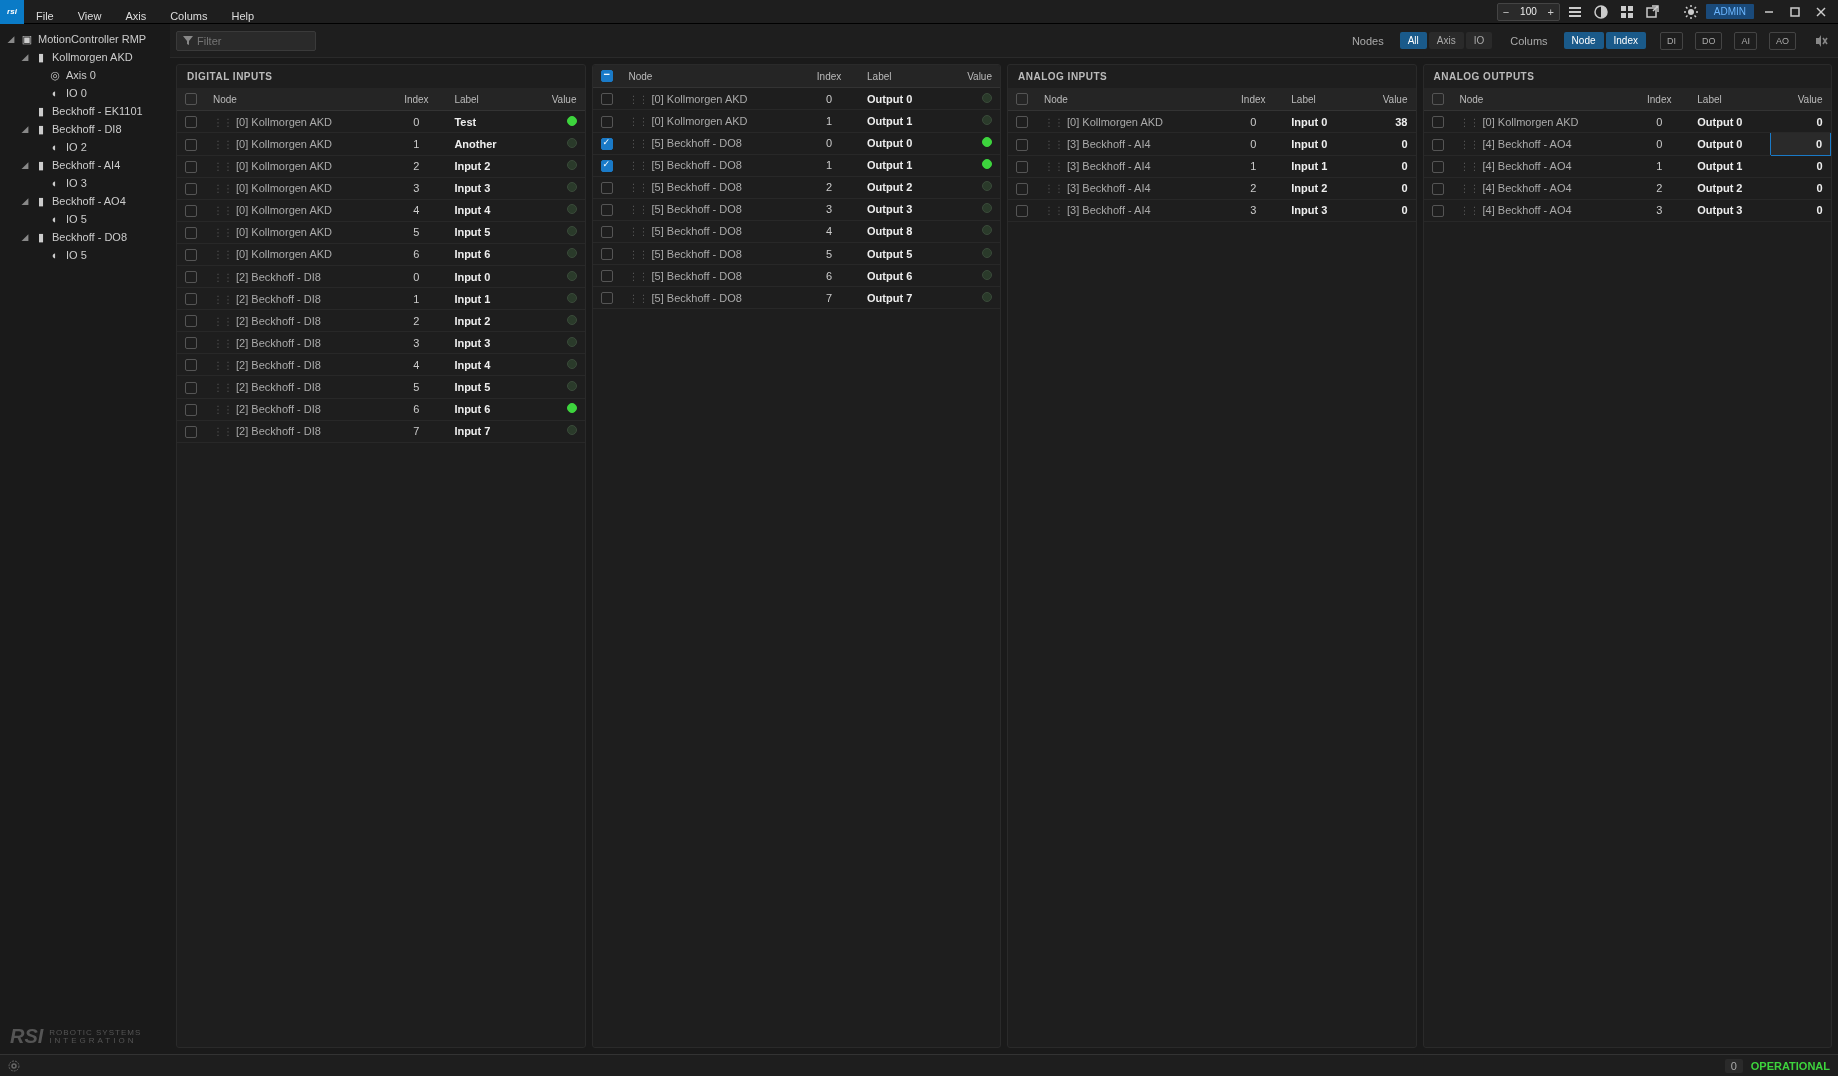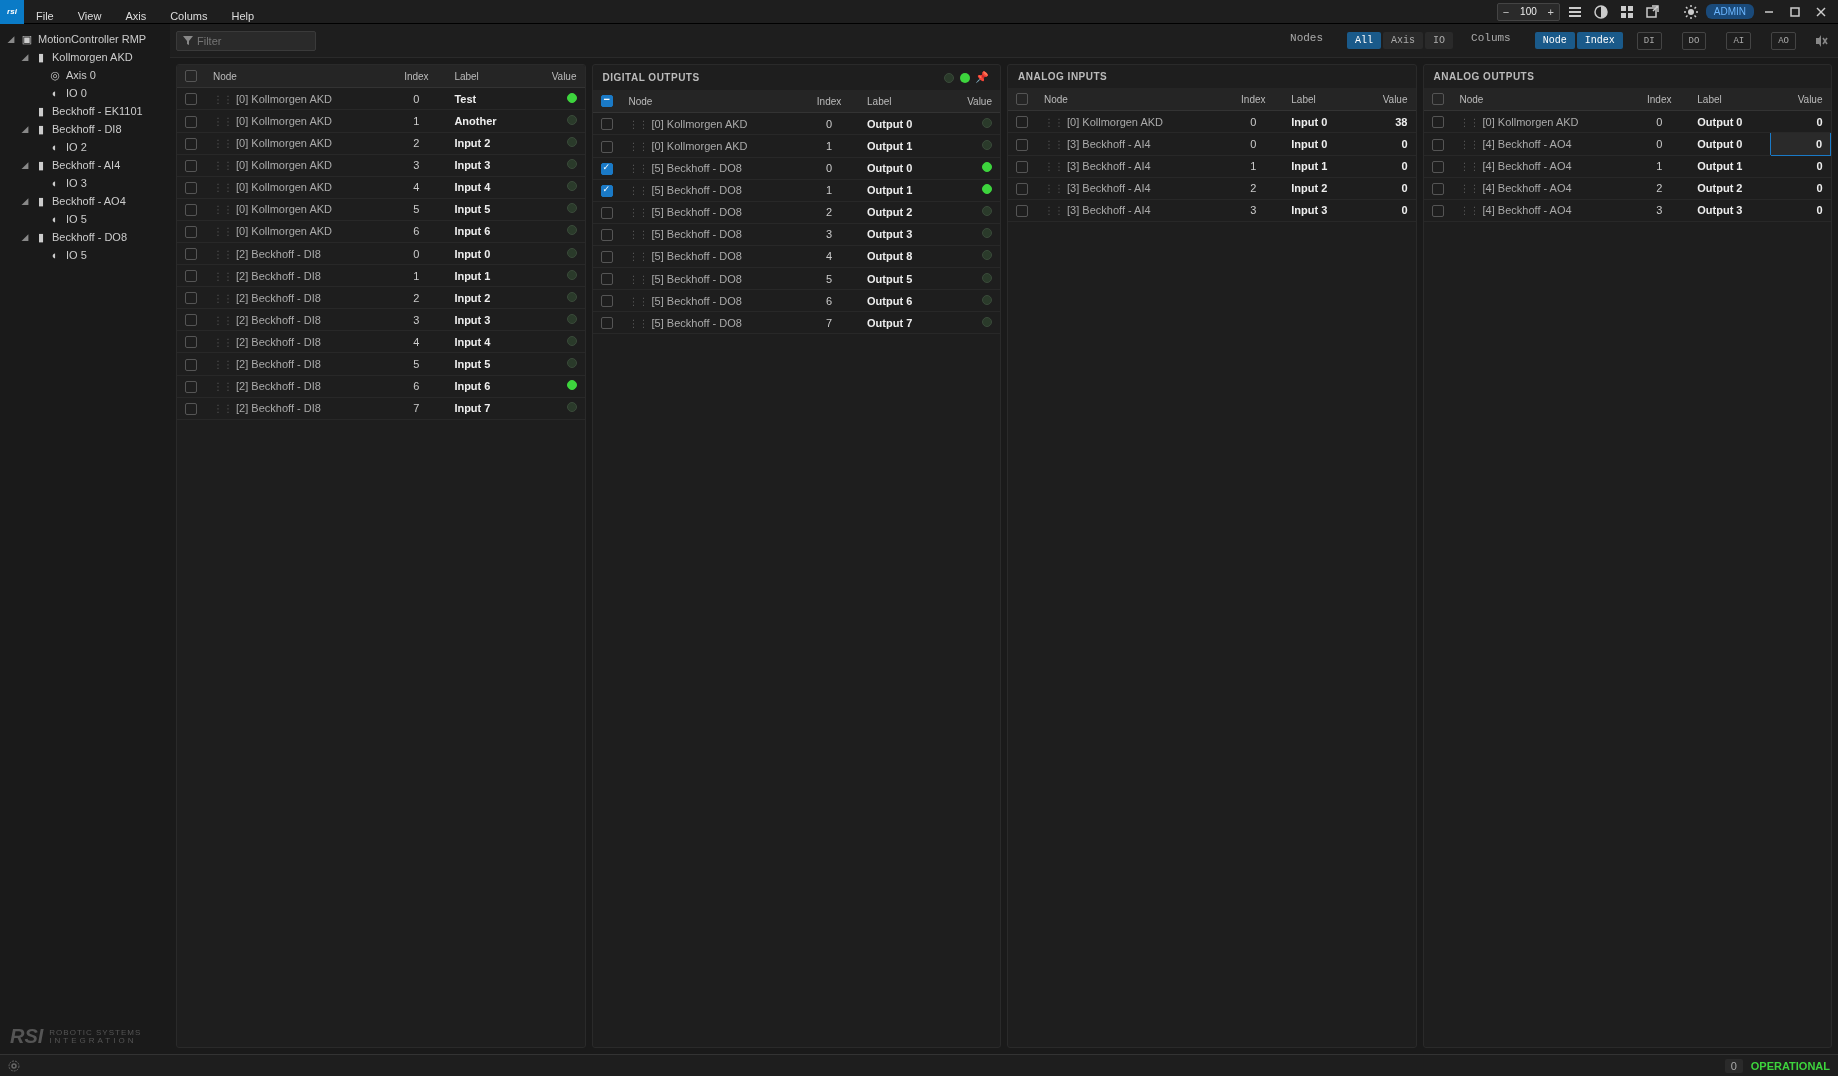--- a/index.html
+++ b/index.html
@@ -58,21 +58,21 @@
   display: flex;
   align-items: center;
   justify-content: center;
   cursor: pointer;
   color: #ccc;
 }
 .admin-badge {
   background: #1a4a7a;
   color: #6bb6ff;
   padding: 2px 8px;
-  border-radius: 6px;
+  border-radius: 1px;
   font-size: 10px;
   cursor: pointer;
 }
 .main-area { flex: 1; display: flex; overflow: hidden; }
 .tree-panel {
   width: 170px;
   background: #1a1a1a;
   padding: 6px 4px;
   overflow-y: auto;
 }
@@ -109,21 +109,21 @@
 }
 .filter-box input {
   background: transparent;
   border: none;
   outline: none;
   color: #ccc;
   font-size: 11px;
   width: 100%;
 }
 .toolbar-spacer { flex: 1; }
-.toolbar-group { display: flex; gap: 20px; font-family: Liberation Mono, monospace; }
+.toolbar-group { display: flex; align-items: center; gap: 12px; }
 .toolbar-label { color: #aaa; font-size: 11px; margin-right: 4px; }
 .tab-btn {
   padding: 3px 8px;
   background: #2a2a2a;
   color: #aaa;
   cursor: pointer;
   border-radius: 2px;
   font-size: 10px;
 }
 .tab-btn.active { background: #1a5a8a; color: #fff; }
@@ -431,20 +431,23 @@
         <svg width="14" height="14" viewBox="0 0 14 14">
             <path d="M7 1 L5 4 h-3 v6 h3 L7 13 Z" fill="#888"></path>
             <line x1="9" y1="4" x2="13" y2="10" stroke="#888" stroke-width="1.5"></line>
             <line x1="13" y1="4" x2="9" y2="10" stroke="#888" stroke-width="1.5"></line>
           </svg>
       </div>
     </div>
 
     <div class="panels">
       <div class="panel">
+        <div class="panel-header">
+          <span>DIGITAL INPUTS</span>
+        </div>
         <table class="table" id="di-table">
             <thead>
               <tr>
                 <th style="width:24px"><span class="chk "></span></th>
                 <th>Node</th>
                 <th style="width:60px;text-align:center">Index</th>
                 <th>Label</th>
                 <th style="width:60px;text-align:right">Value</th>
               </tr>
             </thead>
@@ -551,28 +554,20 @@
                 <td><span class="chk"></span></td>
                 <td class="node-cell"><span class="grip">⋮⋮</span> [2] Beckhoff - DI8</td>
                 <td class="idx-cell">7</td>
                 <td class="label-cell">Input 7</td>
                 <td style="text-align:right"><span class="status-dot "></span></td>
               </tr>
             </tbody>
           </table>
       </div>
       <div class="panel">
-        <div class="panel-header">
-          <span>DIGITAL OUTPUTS</span>
-          <div class="panel-header-icons">
-            <span class="dot dark"></span>
-            <span class="dot bright"></span>
-            <span class="pin-icon">📌</span>
-          </div>
-        </div>
         <table class="table" id="do-table">
             <thead>
               <tr>
                 <th style="width:24px"><span class="chk indeterminate"></span></th>
                 <th>Node</th>
                 <th style="width:60px;text-align:center">Index</th>
                 <th>Label</th>
                 <th style="width:60px;text-align:right">Value</th>
               </tr>
             </thead>

